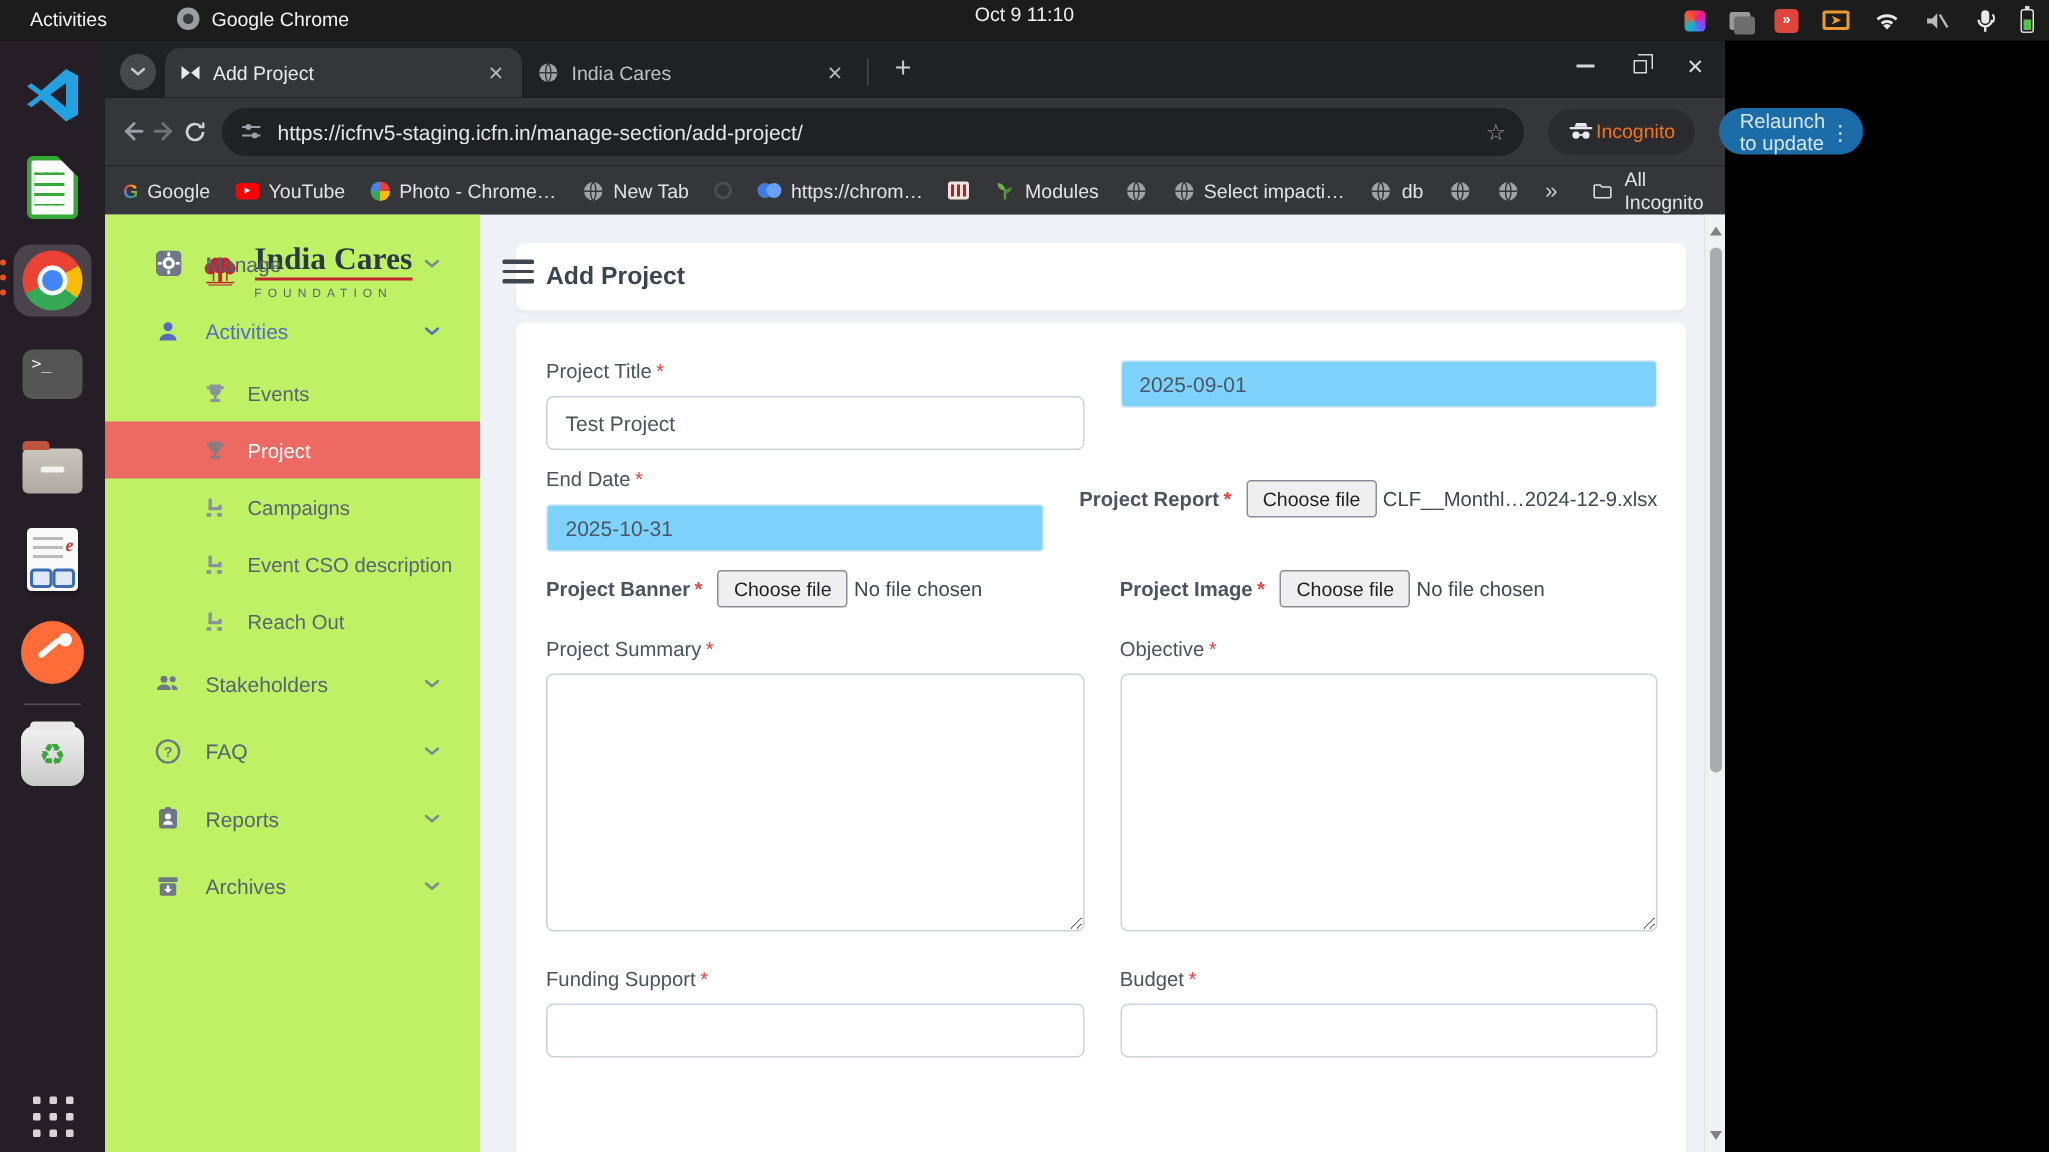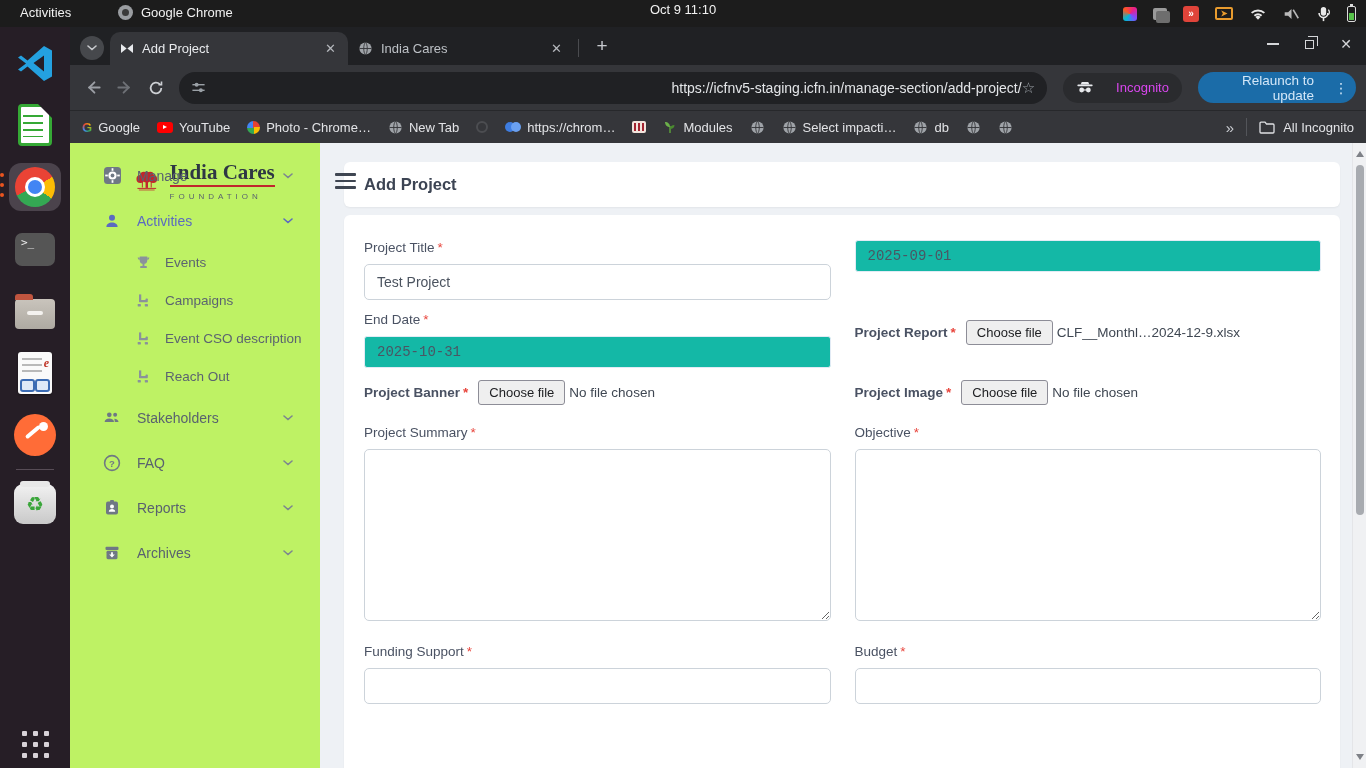--- a/index.html
+++ b/index.html
@@ -52,43 +52,43 @@
   .postman-ic::after { content:""; position:absolute; right:8px; top:8px; width:9px; height:9px; border-radius:50%; background:#fff; }
   .dock-sep { width:38px; height:1px; background:#574c56; margin:-4px 0; }
   .trash-ic { width:42px; height:40px; background:linear-gradient(#f2f2f2,#c9c9c9); border-radius:9px; display:flex; align-items:center; justify-content:center; position:relative; }
   .trash-ic::before { content:""; position:absolute; top:-3px; left:6px; right:6px; height:6px; background:#e8e8e8; border-radius:3px; }
   .recycle { color:#3aa63a; font-size:20px; line-height:1; }
   .appgrid { position:absolute; left:0; bottom:10px; width:70px; display:flex; justify-content:center; }
   .appgrid .g { display:grid; grid-template-columns:repeat(3,5px); grid-gap:6px; }
   .appgrid .g i { width:5px; height:5px; background:#d9d3d9; border-radius:1px; }
 
   
-  .bwin { position:absolute; left:70px; top:27px; width:1296px; height:741px; display:flex; flex-direction:column; }
+  .bwin { position:absolute; left:70px; top:27px; width:1080px; height:741px; display:flex; flex-direction:column; }
   .tabstrip { height:38px; background:#202124; display:flex; align-items:flex-end; position:relative; }
   .tabsearch { width:24px; height:24px; border-radius:50%; background:#46484c; margin:0 6px 5px 10px; display:flex; align-items:center; justify-content:center; color:#c8cace; }
   .tab { display:flex; align-items:center; gap:8px; width:238px; height:33px; padding:0 10px; font-size:13px; border-radius:10px 10px 0 0; }
   .tab.active { background:#35363a; color:#e8eaed; }
   .tab.inactive { color:#bdc1c6; width:226px; }
   .tab .title { flex:1; overflow:hidden; white-space:nowrap; }
   .tab .x { font-size:13px; color:#b5b8bd; padding:0 2px; }
   .tab-divider { width:1px; height:18px; background:#4a4b4f; margin:0 4px 8px 4px; }
   .newtab { color:#c6c9ce; font-size:19px; margin:0 0 8px 6px; width:26px; text-align:center; }
   .wincontrols { position:absolute; right:14px; top:10px; display:flex; gap:26px; align-items:center; }
   .minbar { width:12px; height:2px; background:#d5d6d9; }
   .restore { width:9px; height:9px; border:1.5px solid #d5d6d9; position:relative; }
   .restore::before { content:""; position:absolute; left:2px; top:-4.5px; width:9px; height:9px; border:1.5px solid #d5d6d9; border-left:none; border-bottom:none; }
   .closex { color:#d5d6d9; font-size:14px; line-height:1; }
 
-  .toolbar { height:45px; background:#35363a; display:flex; align-items:center; padding:0 10px; gap:4px;text-align:right; }
+  .toolbar { height:45px; background:#35363a; display:flex; align-items:center; padding:0 10px; gap:4px; }
   .navbtn { width:30px; height:30px; display:flex; align-items:center; justify-content:center; }
   .omnibox { flex:0 0 868px; height:32px; background:#202124; border-radius:16px; display:flex; align-items:center; padding:0 12px; margin-left:6px; }
   .omnibox .url { color:#e3e5e8; font-size:14px; margin-left:10px; flex:1; white-space:nowrap; overflow:hidden; }
   .star { color:#9aa0a6; font-size:15px; }
-  .incog { display:flex; align-items:center; gap:22px; background:#2a2b2e; border-radius:15px; height:30px; padding:0 13px; color:#d946ef; font-size:13px; margin-left:12px; }
-  .relaunch { display:flex; align-items:center; gap:20px; background:#1b6ca8; border-radius:16px; height:31px; padding:0 8px 0 14px; color:#d3e7f8; font-size:13.5px; margin-left:12px; }
+  .incog { display:flex; align-items:center; gap:1px; background:#2a2b2e; border-radius:15px; height:30px; padding:0 13px; color:#f97316; font-size:13px; margin-left:12px; }
+  .relaunch { display:flex; align-items:center; gap:3px; background:#1b6ca8; border-radius:16px; height:31px; padding:0 8px 0 14px; color:#d3e7f8; font-size:13.5px; margin-left:12px; }
   .relaunch .kebab { font-size:14px; letter-spacing:0; }
 
   .bookbar { height:33px; background:#35363a; border-top:1px solid rgba(0,0,0,.25); display:flex; align-items:center; padding:0 12px; color:#e2e3e6; font-size:13px; }
   .bm { display:flex; align-items:center; gap:6px; margin-right:17px; white-space:nowrap; }
   .gfav { font-weight:bold; font-size:13px; background:conic-gradient(from -40deg,#ea4335,#fbbc05,#34a853,#4285f4,#ea4335); -webkit-background-clip:text; background-clip:text; color:transparent; }
   .ytfav { width:16px; height:11px; background:#f00; border-radius:3px; position:relative; }
   .ytfav::after { content:""; position:absolute; left:6px; top:3px; border-style:solid; border-width:2.7px 0 2.7px 4.5px; border-color:transparent transparent transparent #fff; }
   .photosfav { width:13px; height:13px; border-radius:50%; background:conic-gradient(#e64132 0 90deg,#fbbd00 90deg 180deg,#34a853 180deg 270deg,#4285f4 270deg 360deg); }
   .dimfav { width:12px; height:12px; border-radius:50%; border:2px solid #5f6165; opacity:.55; }
   .cloudfav { width:16px; height:10px; position:relative; }
@@ -123,21 +123,21 @@
   .sub-item.active .ic { color:#8b7b7e; }
 
   .main { flex:1; padding:19px 26px 0 24px; min-width:0; }
   .title-card { background:#fff; border-radius:6px; height:45px; box-shadow:0 1px 2px rgba(0,0,0,.05); display:flex; align-items:center; padding-left:20px; }
   .title-card h1 { font-size:16.5px; color:#3c4453; }
   .form-card { background:#fff; border-radius:6px; box-shadow:0 1px 2px rgba(0,0,0,.05); margin-top:8px; padding:25px 19px 20px 20px; height:600px; }
   .frow { display:grid; grid-template-columns:1fr 1fr; column-gap:24px; }
   .flabel { font-size:13.5px; font-weight:normal; color:#4a5263; margin-bottom:9px; }
   .req { color:#e8453c; margin-left:3px; }
   .text-input { width:100%; height:36px; border:1px solid #ccd3da; border-radius:5px; padding:0 12px; font-size:14px; color:#4b535f; font-family:inherit; background:#fff; }
-  .date-input { width:100%; height:32px; background:#14b8a6; border:1px solid #e2ebf5; border-radius:3px; padding:0 12px; font-size:14px; color:#4b5563; font-family:Liberation Mono, monospace; }
+  .date-input { width:100%; height:32px; background:#7dd3fc; border:1px solid #e2ebf5; border-radius:3px; padding:0 12px; font-size:14px; color:#4b5563; font-family:Liberation Sans, sans-serif; }
   .file-row { display:flex; align-items:center; gap:4px; font-size:13.5px; color:#3f4752; }
   .file-row .flabel-inline { font-size:13.5px; font-weight:bold; color:#4a5263; margin-right:6px; white-space:nowrap; }
   .file-btn { font-size:13px; color:#202124; background:#efefef; border:1px solid #8d8d97; border-radius:3px; padding:4px 10px; font-family:inherit; white-space:nowrap; }
   .file-name { white-space:nowrap; overflow:hidden; }
   .tarea { width:100%; height:172px; border:1px solid #ccd3da; border-radius:5px; font-family:inherit; font-size:14px; color:#4b535f; padding:8px 12px; resize:both; }
   .mb12 { margin-bottom:12px; } .mb20 { margin-bottom:20px; } .mb19 { margin-bottom:19px; }
   .pt8 { padding-top:8px; }
 
   
   .pg-scroll { position:absolute; right:0; top:0; width:14px; height:100%; background:#f0f1f3; border-left:1px solid #e4e5e8; }
@@ -483,20 +483,32 @@
                 <path d="M4 1.5h8v4a4 4 0 01-8 0z"></path>
                 <path d="M1.8 2.6h2.2v2.6a2.6 2.6 0 01-2.2-2.6z"></path>
                 <path d="M14.2 2.6H12v2.6a2.6 2.6 0 002.2-2.6z"></path>
                 <rect x="7" y="9.2" width="2" height="2.6"></rect>
                 <rect x="4.4" y="11.8" width="7.2" height="2" rx="0.5"></rect>
               </svg>
           </span>
           <span>Events</span>
         </div>
 
+        <div class="sub-item active">
+          <span class="ic">
+            <svg width="15" height="15" viewBox="0 0 16 16" fill="currentColor">
+                <path d="M4 1.5h8v4a4 4 0 01-8 0z"></path>
+                <path d="M1.8 2.6h2.2v2.6a2.6 2.6 0 01-2.2-2.6z"></path>
+                <path d="M14.2 2.6H12v2.6a2.6 2.6 0 002.2-2.6z"></path>
+                <rect x="7" y="9.2" width="2" height="2.6"></rect>
+                <rect x="4.4" y="11.8" width="7.2" height="2" rx="0.5"></rect>
+              </svg>
+          </span>
+          <span>Project</span>
+        </div>
 
         <div class="sub-item">
           <span class="ic">
             <svg width="15" height="15" viewBox="0 0 16 16" fill="currentColor">
                 <rect x="3.2" y="1.5" width="2.4" height="8"></rect>
                 <rect x="3.2" y="7.4" width="8" height="2.4" rx="0.8"></rect>
                 <rect x="10.2" y="5.8" width="2.4" height="4" rx="0.8"></rect>
                 <rect x="1.8" y="11.8" width="3.4" height="2.6" rx="0.5"></rect>
                 <rect x="9.4" y="11.8" width="3.4" height="2.6" rx="0.5"></rect>
               </svg>

